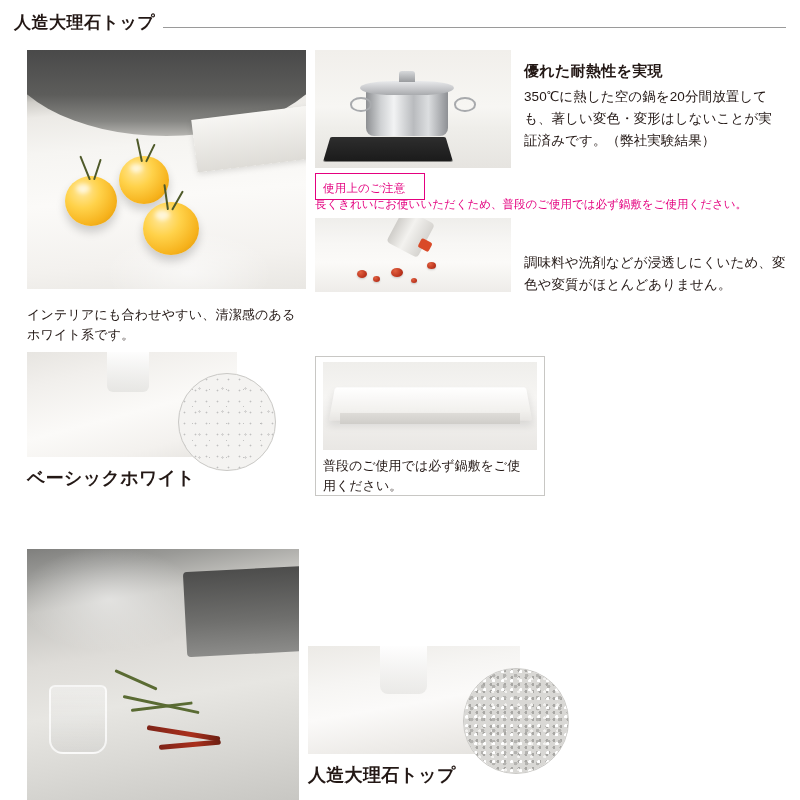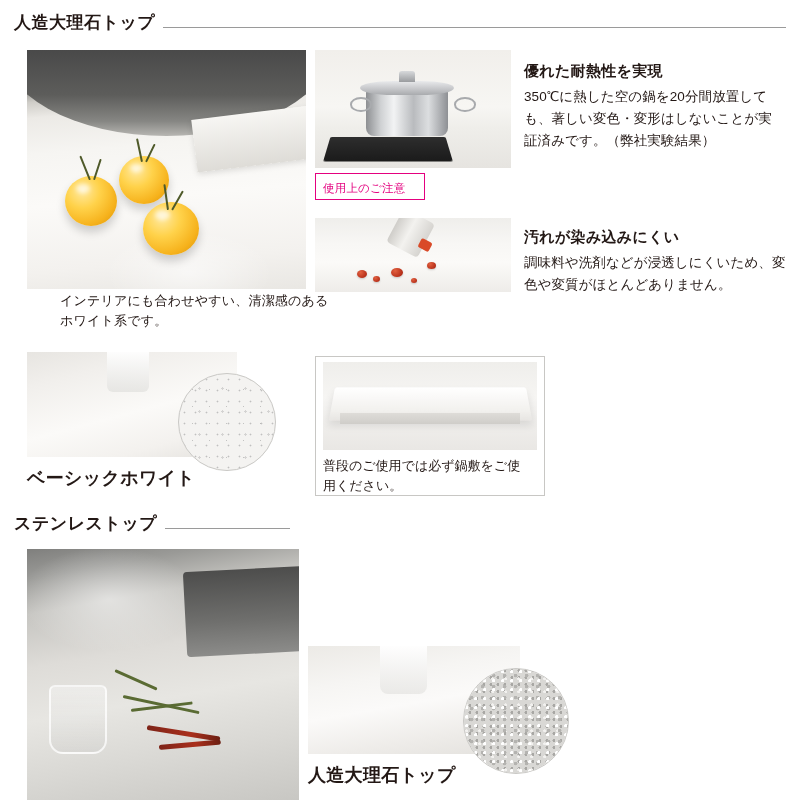--- a/index.html
+++ b/index.html
@@ -387,68 +387,64 @@
     <div class="tomato" style="left:116px; top:152px; width:56px; height:53px;"></div>
 
     <div class="stem" style="left:62px; top:104px; height:26px; transform:rotate(-22deg);"></div>
     <div class="stem" style="left:66px; top:108px; height:22px; transform:rotate(18deg);"></div>
     <div class="stem" style="left:114px; top:88px; height:24px; transform:rotate(-12deg);"></div>
     <div class="stem" style="left:118px; top:92px; height:20px; transform:rotate(26deg);"></div>
     <div class="stem" style="left:140px; top:134px; height:26px; transform:rotate(-8deg);"></div>
     <div class="stem" style="left:144px; top:138px; height:22px; transform:rotate(30deg);"></div>
   </div>
 
-  <div class="cap" style="left:27px; top:291px; width:280px;margin-left:33px;">インテリアにも合わせやすい、清潔感のあるホワイト系です。</div>
+  <div class="cap" style="left:27px; top:305px; width:280px;">インテリアにも合わせやすい、清潔感のあるホワイト系です。</div>
 
   <div class="photo p2" style="left:315px; top:50px; width:196px; height:118px;">
     <div class="cooktop"></div>
     <div class="pot-body"></div>
     <div class="pot-lid"></div>
     <div class="pot-knob"></div>
     <div class="handle left"></div>
     <div class="handle right"></div>
   </div>
 
   <div class="lead" style="left:524px; top:62px; width:262px;">優れた耐熱性を実現</div>
   <div class="body" style="left:524px; top:86px; width:258px;">350℃に熱した空の鍋を20分間放置しても、著しい変色・変形はしないことが実証済みです。（弊社実験結果）</div>
 
   <div class="note-box" style="left:315px; top:173px; width:110px;">使用上のご注意</div>
+  <div class="note-text" style="left:315px; top:196px; width:468px;">長くきれいにお使いいただくため、普段のご使用では必ず鍋敷をご使用ください。</div>
 
   <div class="photo p3" style="left:315px; top:218px; width:196px; height:74px;">
     <div class="bottle"></div>
     <div class="nozzle"></div>
     <div class="drop" style="left:42px; top:52px; width:10px; height:8px;"></div>
     <div class="drop" style="left:58px; top:58px; width:7px; height:6px;"></div>
     <div class="drop" style="left:76px; top:50px; width:12px; height:9px;"></div>
     <div class="drop" style="left:96px; top:60px; width:6px; height:5px;"></div>
     <div class="drop" style="left:112px; top:44px; width:9px; height:7px;"></div>
   </div>
 
-  <div class="lead" style="left:524px; top:228px; width:262px;">汚れが染み込みにくい</div>
   <div class="body" style="left:524px; top:252px; width:262px;">調味料や洗剤などが浸透しにくいため、変色や変質がほとんどありません。</div>
 
   <div class="photo p4" style="left:27px; top:352px; width:210px; height:105px;">
     <div class="glassbase"></div>
   </div>
   <div class="swatch-circle" style="left:178px; top:373px; width:96px; height:96px;">
     <div class="speckles"></div>
   </div>
   <div class="swatch-label" style="left:27px; top:466px;">ベーシックホワイト</div>
 
   <div class="edgebox" style="left:315px; top:356px; width:230px; height:140px;"></div>
   <div class="p5" style="left:323px; top:362px; width:214px; height:88px;">
     <div class="slab-top"></div>
     <div class="slab-front"></div>
   </div>
   <div class="edge-cap" style="left:323px; top:456px; width:208px;">普段のご使用では必ず鍋敷をご使用ください。</div>
 
-  <div class="section-head" style="top:515px; width:276px;">
-    <div class="title">ステンレストップ</div>
-    <div class="rule"></div>
-  </div>
 
   <div class="photo p6" style="left:27px; top:549px; width:272px; height:251px;">
     <div class="sink"></div>
     <div class="glass"></div>
     <div class="herb" style="left:96px; top:146px; width:78px; height:3px; transform:rotate(12deg);"></div>
     <div class="herb" style="left:104px; top:160px; width:62px; height:3px; transform:rotate(-7deg);"></div>
     <div class="herb" style="left:88px; top:120px; width:46px; height:3px; transform:rotate(24deg);"></div>
     <div class="chili" style="left:120px; top:176px; width:74px; transform:rotate(9deg);"></div>
     <div class="chili" style="left:132px; top:196px; width:62px; transform:rotate(-5deg);"></div>
   </div>

